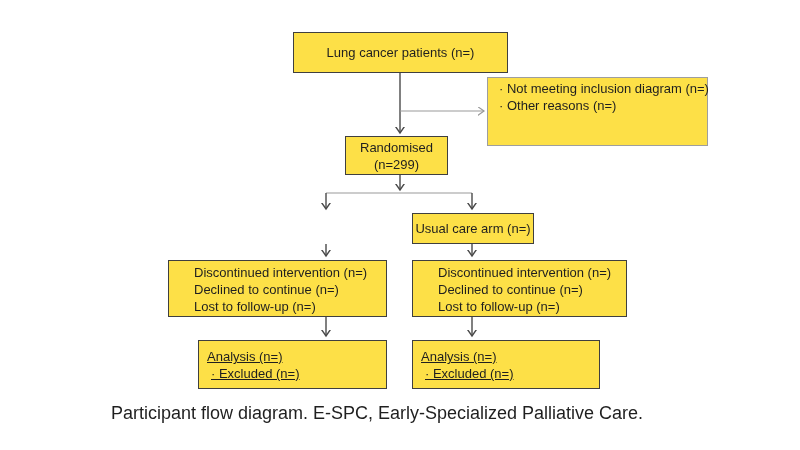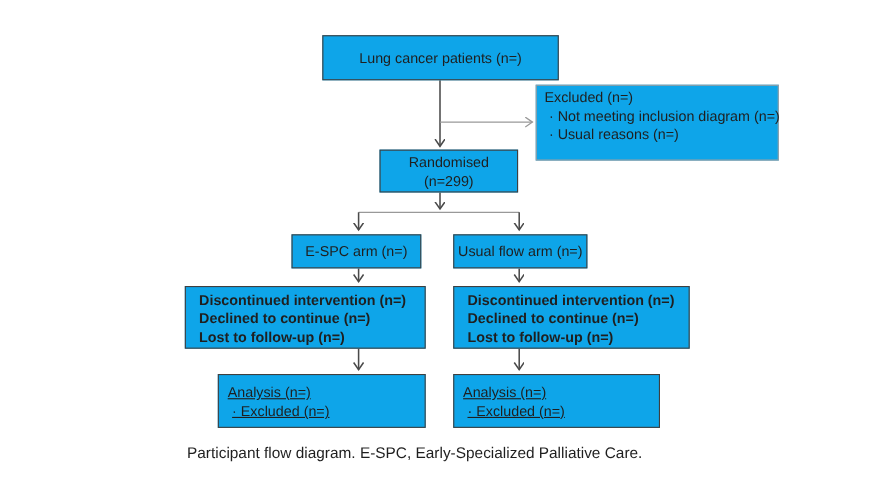--- a/index.html
+++ b/index.html
@@ -10,47 +10,47 @@
     height: 450px;
     background: var(--background, #ffffff);
     font-family: "Liberation Sans", sans-serif;
     color: var(--text, #1f1f1f);
     font-size: 13px;
     overflow: hidden;
   }
   svg.connectors { position: absolute; left: 0; top: 0; }
   .box {
     position: absolute;
-    background: #0ea5e9;
+    background: #fde047;
     border: 1.5px solid var(--box-border, #3f3f3f);
   }
   .box.centered {
     display: flex;
     flex-direction: column;
     align-items: center;
     justify-content: center;
     text-align: center;
   }
   .line { line-height: 17px; white-space: nowrap; }
   .excluded-box {
     border: 1px solid var(--excluded-border, #9e9e9e);
     padding: 3px 4px 0 7px;
   }
   .excluded-box .line { line-height: 16.5px; }
   .excluded-box .item { padding-left: 4px; }
-  .leftpad { padding: 3px 4px 0 12px; font-weight: bold; }
+  .leftpad { padding: 3px 4px 0 25px; }
   .analysis-pad { padding: 7px 4px 0 8px; text-decoration: underline; }
   .analysis-pad .item { padding-left: 4px; }
   .caption {
     position: absolute;
     top: 403px;
     left: 0;
     width: 754px;
     text-align: center;
-    font-size: 14px;
+    font-size: 18px;
     white-space: nowrap;
   }
 </style>
 </head>
 <body>
 
 <div class="canvas">
 
   <svg class="connectors" width="800" height="450" viewBox="0 0 800 450">
     <defs>
@@ -72,36 +72,32 @@
     <line x1="472" y1="244" x2="472" y2="256" stroke="var(--line-dark, #4a4a4a)" stroke-width="1.4" marker-end="url(#ah-dark)"></line>
     <line x1="326" y1="317" x2="326" y2="336" stroke="var(--line-dark, #4a4a4a)" stroke-width="1.4" marker-end="url(#ah-dark)"></line>
     <line x1="472" y1="317" x2="472" y2="336" stroke="var(--line-dark, #4a4a4a)" stroke-width="1.4" marker-end="url(#ah-dark)"></line>
   </svg>
 
   <div class="box centered" style="left:293px; top:32px; width:215px; height:41px;">
     <div class="line">Lung cancer patients (n=)</div>
   </div>
 
   <div class="box excluded-box" style="left:487px; top:77px; width:221px; height:69px;">
-    <div class="line">Excluded (n=)</div>
     <div class="line item">· Not meeting inclusion diagram (n=)</div>
-    <div class="line item">· Usual reasons (n=)</div>
+    <div class="line item">· Other reasons (n=)</div>
   </div>
 
-  <div class="box centered" style="left:345px; top:136px; width:126px; height:39px;">
+  <div class="box centered" style="left:345px; top:136px; width:103px; height:39px;">
     <div class="line">Randomised</div>
     <div class="line">(n=299)</div>
   </div>
 
-  <div class="box centered" style="left:265px; top:213px; width:118px; height:31px;">
-    <div class="line">E-SPC arm (n=)</div>
-  </div>
 
   <div class="box centered" style="left:412px; top:213px; width:122px; height:31px;">
-    <div class="line">Usual flow arm (n=)</div>
+    <div class="line">Usual care arm (n=)</div>
   </div>
 
   <div class="box leftpad" style="left:168px; top:260px; width:219px; height:57px;">
     <div class="line">Discontinued intervention (n=)</div>
     <div class="line">Declined to continue (n=)</div>
     <div class="line">Lost to follow-up (n=)</div>
   </div>
 
   <div class="box leftpad" style="left:412px; top:260px; width:215px; height:57px;">
     <div class="line">Discontinued intervention (n=)</div>

